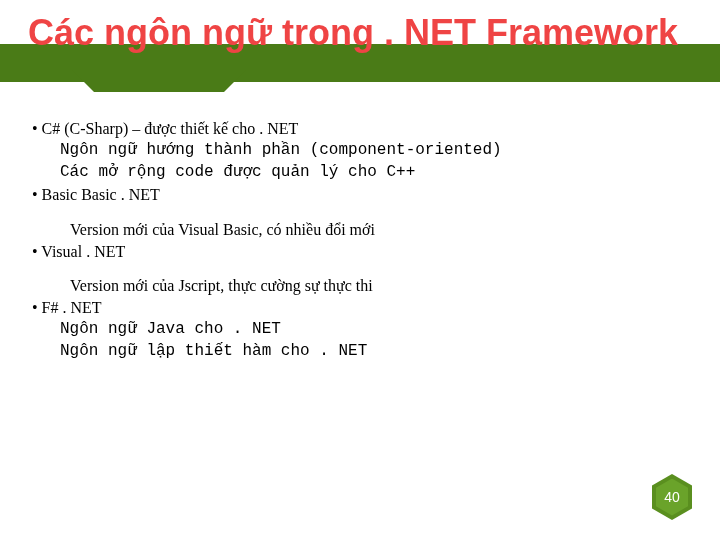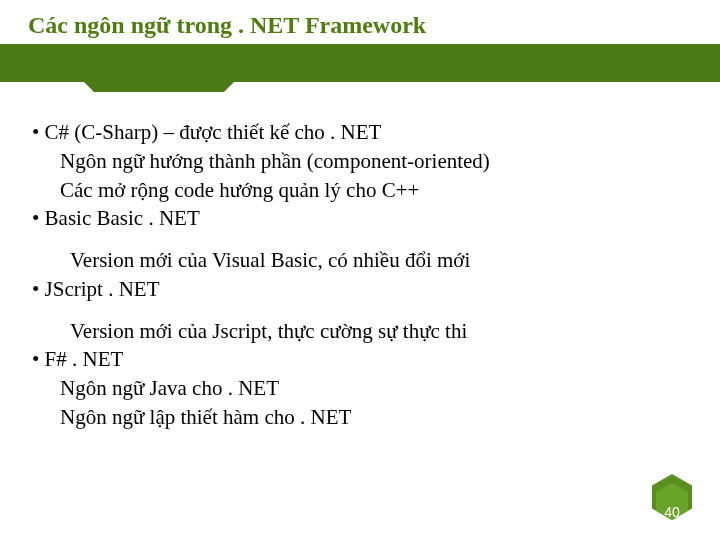--- a/index.html
+++ b/index.html
@@ -37,47 +37,46 @@
     top: 0;
     width: 0; height: 0;
     border-top: 22px solid #4a7b17;
   }
   .title-tab::before { left: -22px; border-left: 22px solid transparent; }
   .title-tab::after  { right: -22px; border-right: 22px solid transparent; }
   .title-text {
     position: absolute;
     top: 12px;
     left: 28px;
-    font-size: 24px;
+    font-size: 36px;
     font-weight: bold;
-    color: #4d7c0f;
+    color: #ef4444;
     white-space: nowrap;
-    font-family: Liberation Serif, serif;
   }
   .content {
     position: absolute;
     top: 118px;
     left: 32px;
     width: 640px;
     font-family: "Times New Roman", Times, serif;
-    font-size: 21px;
+    font-size: 16px;
     line-height: 1.37;
     color: #000000;
   }
   .content .row { white-space: pre; }
-  .content .indent { padding-left: 28px; }
+  .content .indent { padding-left: 28px; font-family: Liberation Mono, monospace; }
   .content .indent2 { padding-left: 38px; margin-top: 13px; }
   .page-badge {
     position: absolute;
     right: 28px;
     bottom: 20px;
     width: 40px;
     height: 46px;
     display: flex;
-    align-items: flex-end;
+    align-items: center;
     justify-content: center;
   }
   .hex {
     width: 40px; height: 46px;
     position: absolute;
     background: #5a8f1f;
     clip-path: polygon(50% 0%, 100% 25%, 100% 75%, 50% 100%, 0% 75%, 0% 25%);
   }
   .hex-inner {
     width: 32px; height: 37px;
@@ -100,24 +99,24 @@
 
   <div class="title-bar">
     <div class="title-band"></div>
     <div class="title-tab"></div>
     <div class="title-text">Các ngôn ngữ trong . NET Framework</div>
   </div>
 
   <div class="content">
     <div class="row">• C# (C-Sharp) – được thiết kế cho . NET</div>
     <div class="row indent">Ngôn ngữ hướng thành phần (component-oriented)</div>
-    <div class="row indent">Các mở rộng code hướng quản lý cho C++</div>
+    <div class="row indent">Các mở rộng code được quản lý cho C++</div>
     <div class="row">• Basic Basic . NET</div>
     <div class="row indent2">Version mới của Visual Basic, có nhiều đổi mới</div>
-    <div class="row">• JScript . NET</div>
+    <div class="row">• Visual . NET</div>
     <div class="row indent2">Version mới của Jscript, thực cường sự thực thi</div>
     <div class="row">• F# . NET</div>
     <div class="row indent">Ngôn ngữ Java cho . NET</div>
     <div class="row indent">Ngôn ngữ lập thiết hàm cho . NET</div>
   </div>
 
   <div class="page-badge">
     <div class="hex"></div>
     <div class="hex-inner"></div>
     <div class="page-num">40</div>

